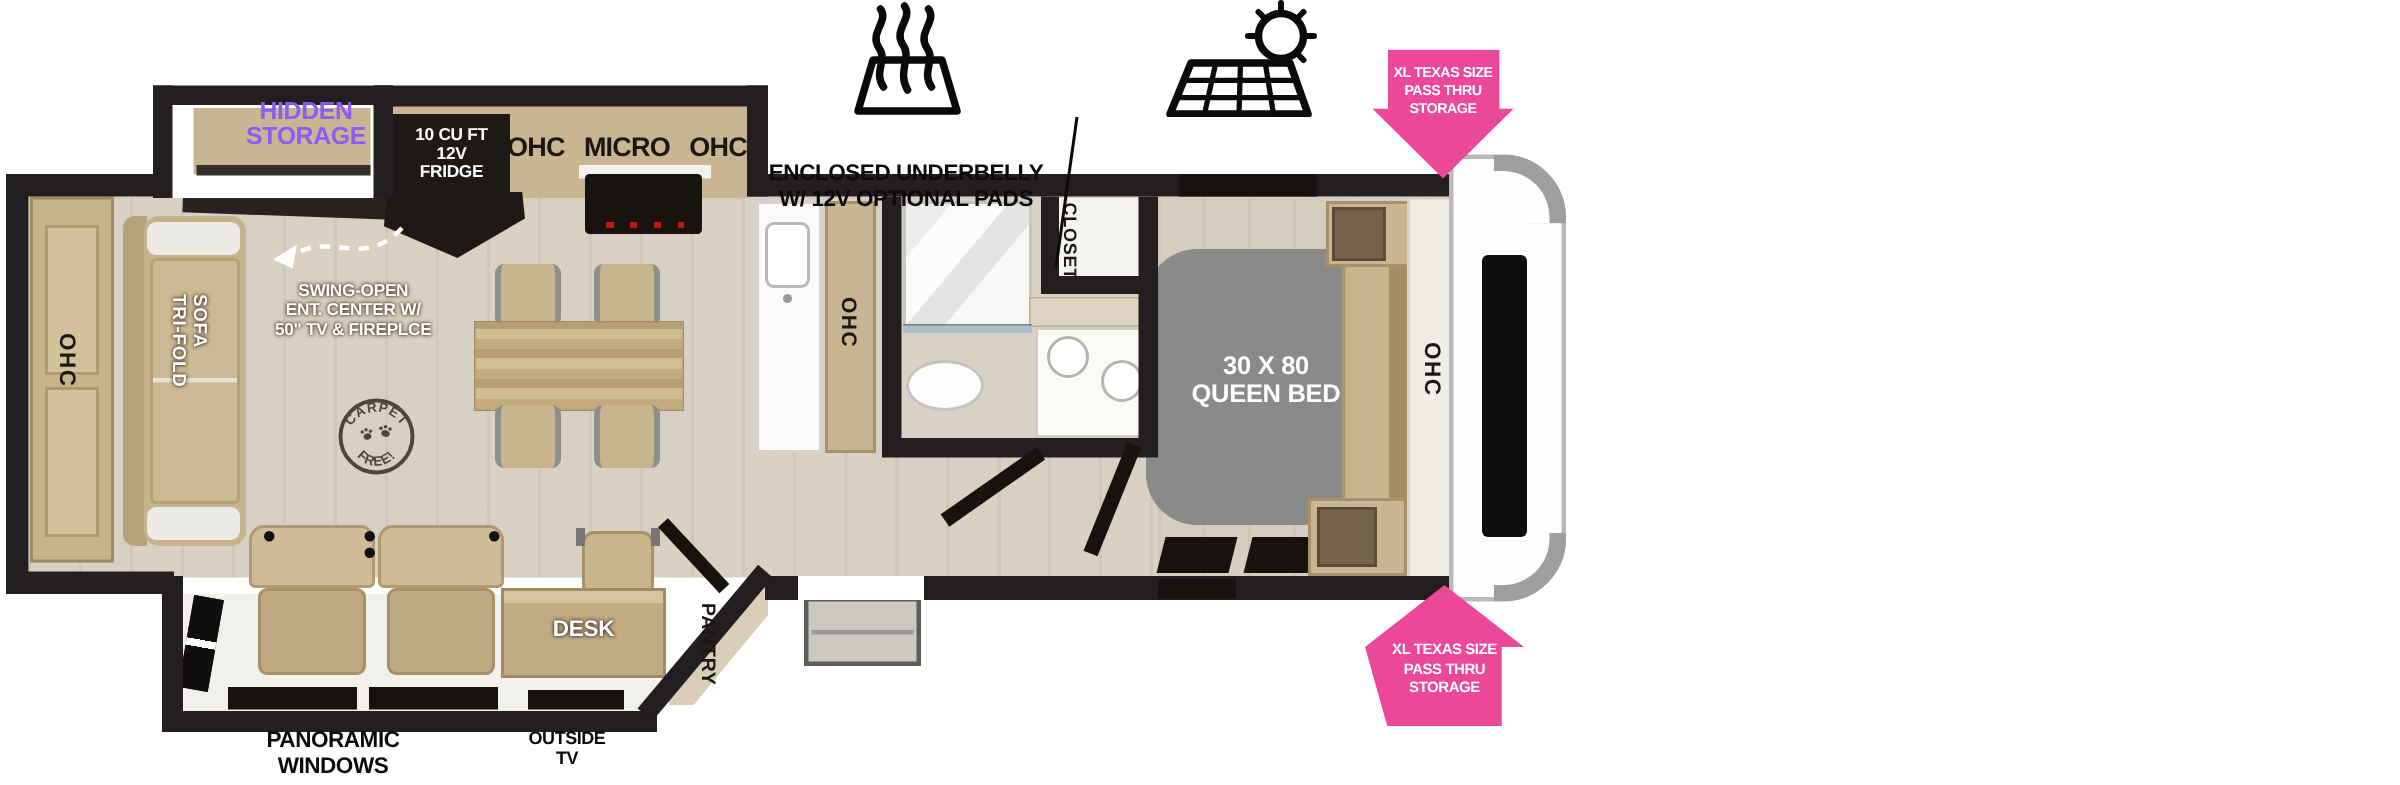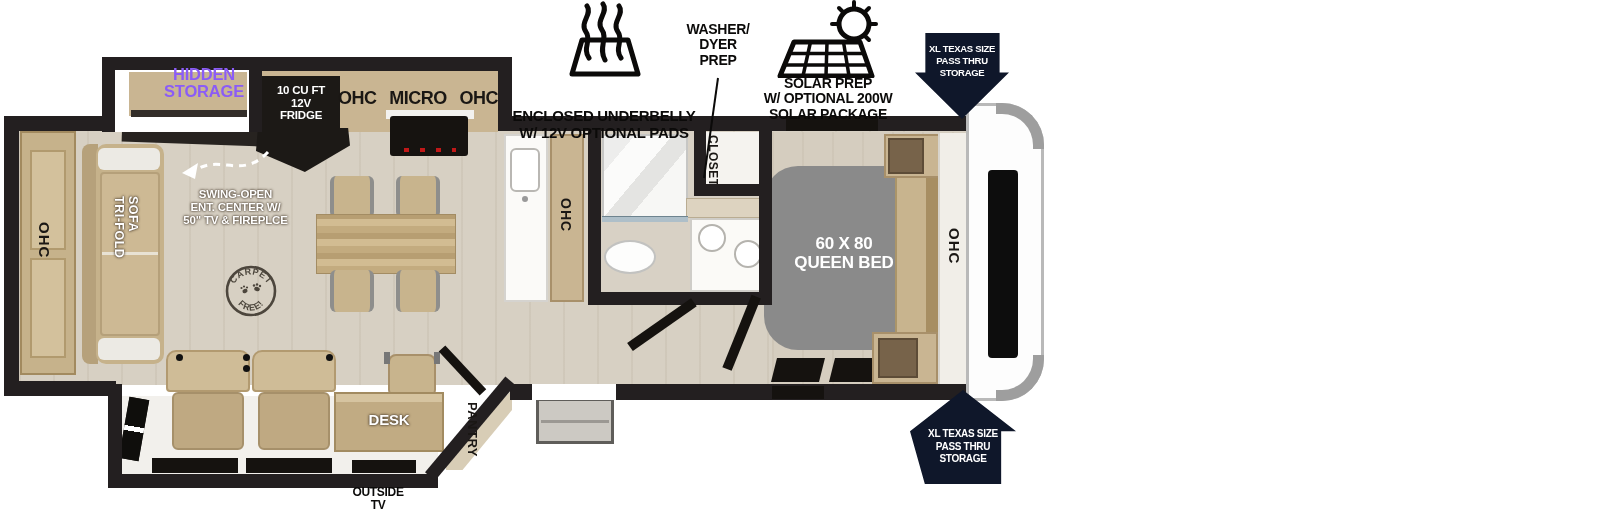--- a/index.html
+++ b/index.html
@@ -6,21 +6,21 @@
   #canvas{position:relative;width:1600px;height:523px;background:#fff;overflow:hidden;
           font-family:"Liberation Sans",sans-serif;-webkit-font-smoothing:antialiased;}
   .abs{position:absolute;box-sizing:border-box;}
   .wall{background:#231f20;}
   .blk{background:#15120f;}
   .lbl{font-weight:bold;color:#8b5cf6;line-height:1.08;text-align:center;letter-spacing:-0.2px;}
   .wlbl{font-weight:bold;color:#fff;line-height:1.12;text-align:center;letter-spacing:-0.2px;}
   .vtext{writing-mode:vertical-lr;text-orientation:mixed;font-weight:bold;letter-spacing:1px;}
   .vtext span{display:block;}
   .callout{font-weight:bold;color:#0b0a09;text-align:center;line-height:1.1;letter-spacing:-0.3px;}
-  .arrow{background:#0f172a;}
+  .arrow{background:#ec4899;}
   .arrow .txt{position:absolute;width:100%;text-align:center;color:#fff;font-weight:bold;
               font-size:9.5px;line-height:1.25;letter-spacing:-0.3px;}
   .shadowtxt{text-shadow:0 0 3px rgba(64,52,38,.95),0 0 2px rgba(64,52,38,.9);}
   .tan{background:#c9b592;}
   .floor-main{background:#d7d0c3;
      background-image:repeating-linear-gradient(90deg,rgba(110,92,62,.07) 0 2px,rgba(0,0,0,0) 2px 34px);}
 </style>
 </head>
 <body>
 
@@ -132,21 +132,21 @@
   <div class="abs vtext" style="left:706px;top:135px;z-index:5;font-size:12px;color:#1a1714;letter-spacing:0.5px;">
       <span>CLOSET</span>
     </div>
 
   <div class="abs" style="left:774px;top:358px;width:48px;height:24px;z-index:2;background:#15120f;transform:skewX(-14deg);"></div>
   <div class="abs" style="left:832px;top:358px;width:44px;height:24px;z-index:2;background:#15120f;transform:skewX(-14deg);"></div>
   <div class="abs" style="left:764px;top:166px;width:174px;height:184px;z-index:3;background:#8a8a8a;border-radius:34px 14px 14px 34px;"></div>
   <div class="abs" style="left:895px;top:174px;width:34px;height:168px;z-index:3;background:#c8b48e;border-left:2px solid #ab9569;"></div>
   <div class="abs" style="left:926px;top:178px;width:22px;height:160px;z-index:3;background:#a78e62;"></div>
   <div class="abs wlbl" style="left:764px;top:234px;width:160px;z-index:5;font-size:17px;">
-    <span style="display:block">60 X 80</span>
+    <span style="display:block">30 X 80</span>
     <span style="display:block">QUEEN BED</span>
   </div>
   <div class="abs tan" style="left:884px;top:134px;width:56px;height:44px;z-index:3;border:2px solid #a8906a;"></div>
   <div class="abs" style="left:888px;top:138px;width:36px;height:36px;z-index:3;background:#77634a;border:2px solid #5d4c37;"></div>
   <div class="abs tan" style="left:872px;top:332px;width:66px;height:52px;z-index:3;border:2px solid #a8906a;"></div>
   <div class="abs" style="left:878px;top:338px;width:40px;height:40px;z-index:3;background:#77634a;border:2px solid #5d4c37;"></div>
   <div class="abs" style="left:938px;top:133px;width:36px;height:254px;z-index:3;background:#f1eee8;border-left:2px solid #d8d4cc;"></div>
   <div class="abs vtext" style="left:946px;top:228px;z-index:5;font-size:15px;color:#1a1714;">
       <span>OHC</span>
     </div>
@@ -224,25 +224,20 @@
       <path d="M27 6 C 33 14, 19 22, 26 32 C 32 40, 22 48, 29 58" fill="none" stroke="#0b0a09" stroke-width="5" stroke-linecap="round"></path>
       <path d="M43 4 C 49 12, 35 20, 42 30 C 48 38, 38 48, 45 60" fill="none" stroke="#0b0a09" stroke-width="5" stroke-linecap="round"></path>
       <path d="M59 6 C 65 14, 51 22, 58 32 C 64 40, 54 48, 61 58" fill="none" stroke="#0b0a09" stroke-width="5" stroke-linecap="round"></path>
     </svg>
   </div>
   <div class="abs callout" style="left:498px;top:84px;width:212px;z-index:10;font-size:15px;margin-top:24px;">
     <span style="display:block">ENCLOSED UNDERBELLY</span>
     <span style="display:block">W/ 12V OPTIONAL PADS</span>
   </div>
 
-  <div class="abs callout" style="left:672px;top:22px;width:92px;z-index:10;font-size:14px;">
-    <span style="display:block">WASHER/</span>
-    <span style="display:block">DYER</span>
-    <span style="display:block">PREP</span>
-  </div>
   <div class="abs" style="left:692px;top:74px;width:34px;height:110px;z-index:10;">
     <svg width="34" height="110" viewBox="0 0 34 110">
         <line x1="26" y1="4" x2="12" y2="104" stroke="#0b0a09" stroke-width="2"></line>
       </svg>
   </div>
 
   <div class="abs" style="left:772px;top:0px;width:110px;height:78px;z-index:10;">
     <svg width="110" height="78" viewBox="0 0 110 78">
       <circle cx="82" cy="24" r="15" fill="none" stroke="#0b0a09" stroke-width="5"></circle>
       <g stroke="#0b0a09" stroke-width="4" stroke-linecap="round">
@@ -257,39 +252,38 @@
       <path d="M22 42 L88 42 L100 76 L8 76 Z" fill="#ffffff" stroke="#0b0a09" stroke-width="5" stroke-linejoin="round"></path>
       <g stroke="#0b0a09" stroke-width="3.5">
         <line x1="38.5" y1="42" x2="31" y2="76"></line>
           <line x1="55" y1="42" x2="54" y2="76"></line>
           <line x1="71.5" y1="42" x2="77" y2="76"></line>
         <line x1="18" y1="53.5" x2="92" y2="53.5"></line>
           <line x1="14" y1="65" x2="96" y2="65"></line>
       </g>
     </svg>
   </div>
-  <div class="abs callout" style="left:728px;top:76px;width:200px;z-index:10;font-size:14px;">
-    <span style="display:block">SOLAR PREP</span>
-    <span style="display:block">W/ OPTIONAL 200W</span>
-    <span style="display:block">SOLAR PACKAGE</span>
-  </div>
 
   <div class="abs arrow" style="left:915px;top:33px;width:94px;height:86px;z-index:10;clip-path:polygon(11% 0,90% 0,90% 46%,100% 46%,50% 100%,0 46%,11% 46%);">
     <div class="txt" style="top:10px;">
       <span style="display:block">XL TEXAS SIZE</span>
       <span style="display:block">PASS THRU</span>
       <span style="display:block">STORAGE</span>
     </div>
   </div>
   <div class="abs arrow" style="left:910px;top:390px;width:106px;height:94px;z-index:10;clip-path:polygon(50% 0,100% 44%,86% 44%,86% 100%,14% 100%,0 44%);">
     <div class="txt" style="top:38px;font-size:10px;">
       <span style="display:block">XL TEXAS SIZE</span>
       <span style="display:block">PASS THRU</span>
       <span style="display:block">STORAGE</span>
     </div>
   </div>
 
+  <div class="abs callout" style="left:147px;top:486px;width:150px;z-index:10;font-size:15px;">
+    <span style="display:block">PANORAMIC</span>
+    <span style="display:block">WINDOWS</span>
+  </div>
   <div class="abs callout" style="left:330px;top:486px;width:96px;z-index:10;font-size:12px;">
     <span style="display:block">OUTSIDE</span>
     <span style="display:block">TV</span>
   </div>
 
 </div>
 
 </body></html>

